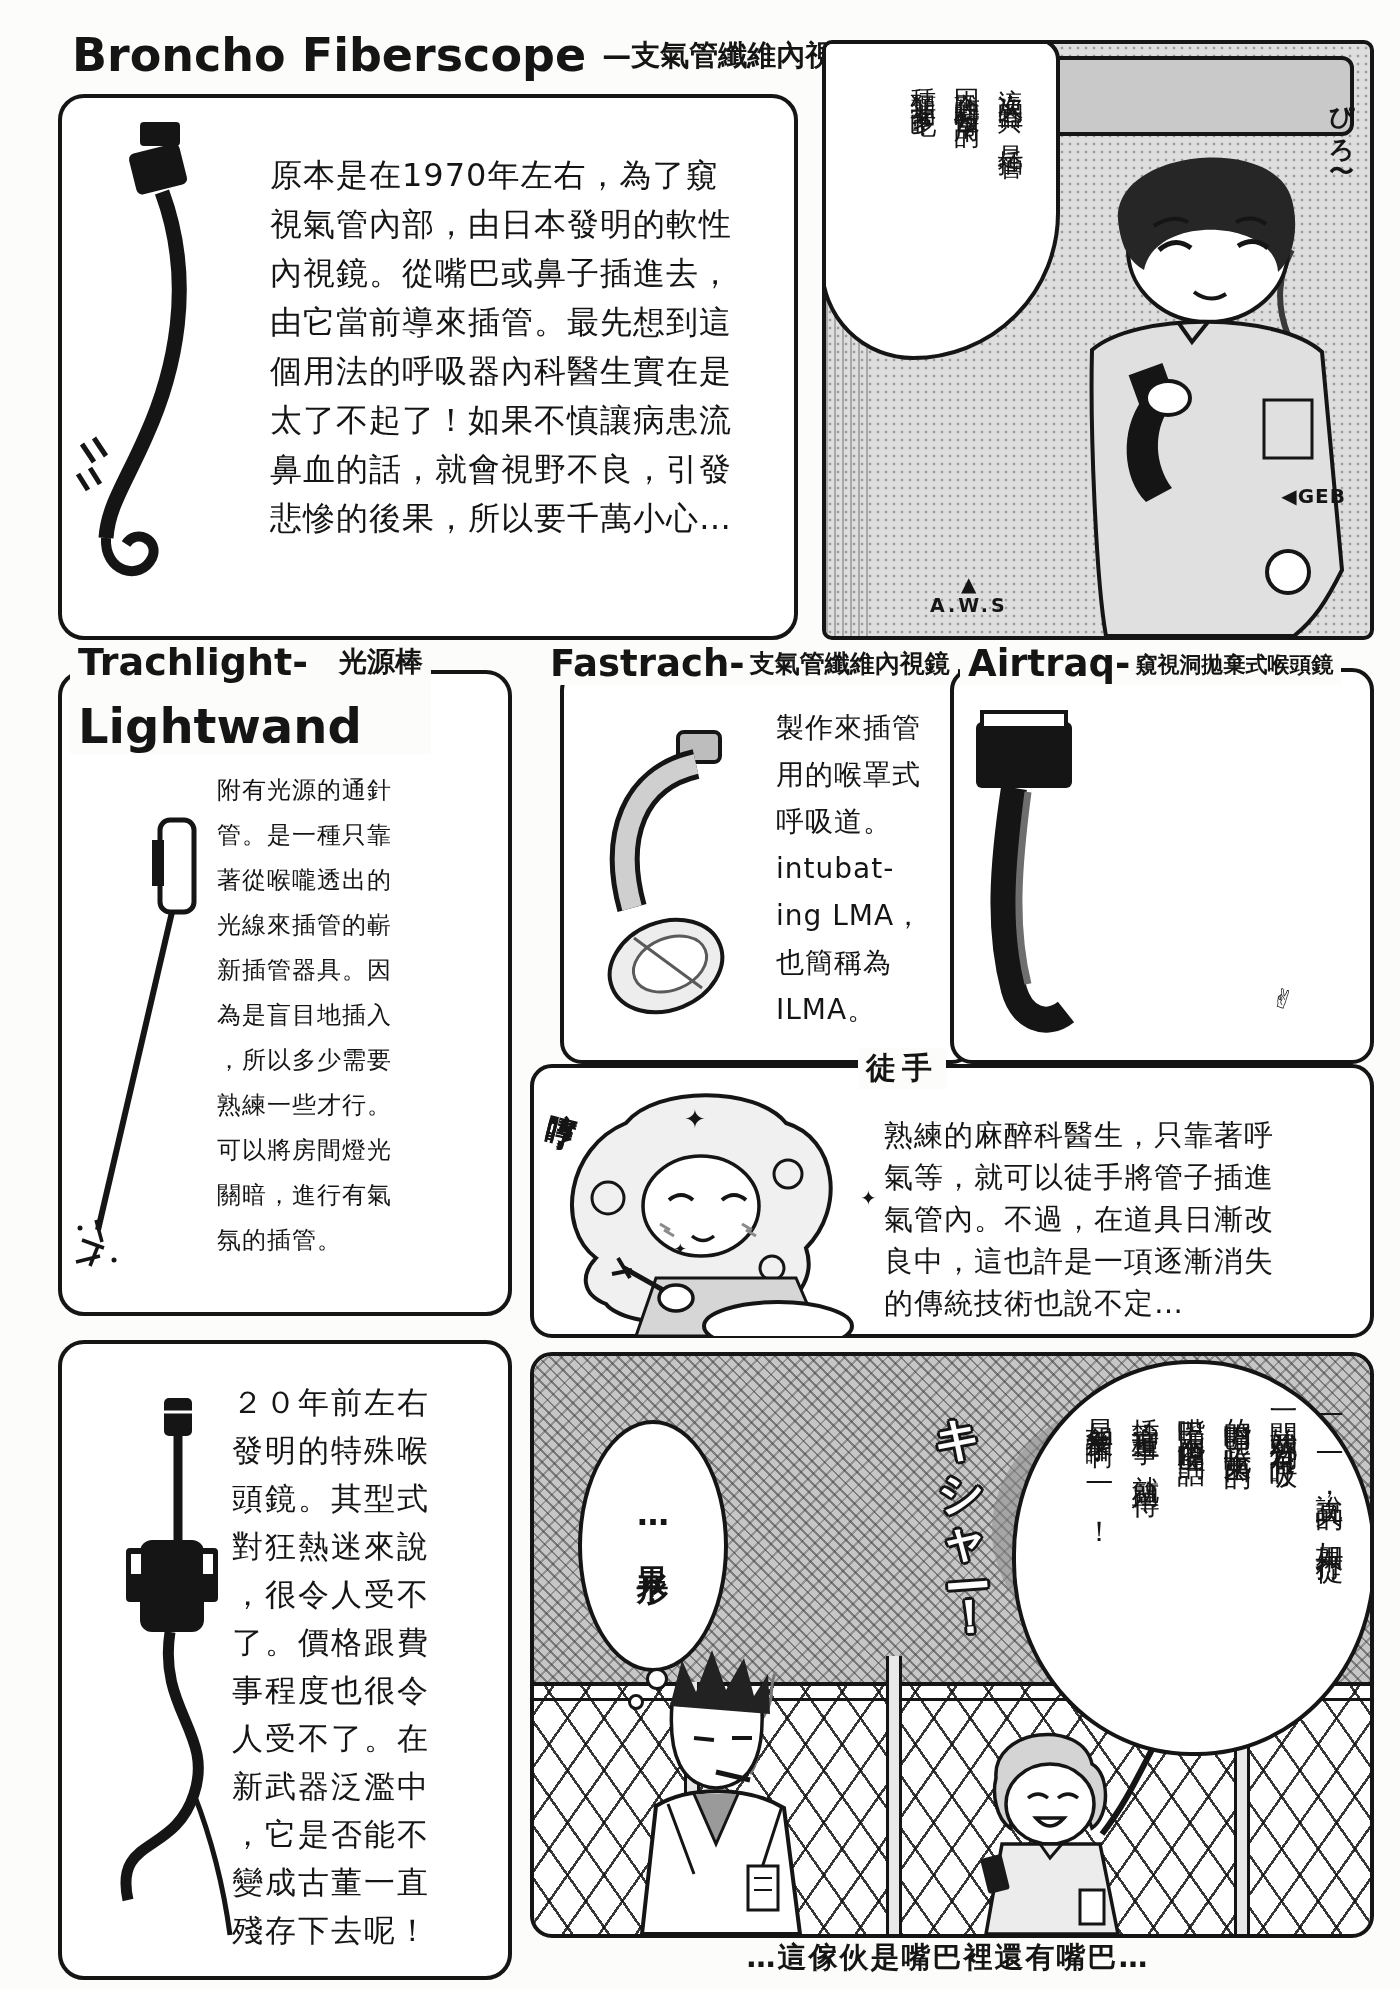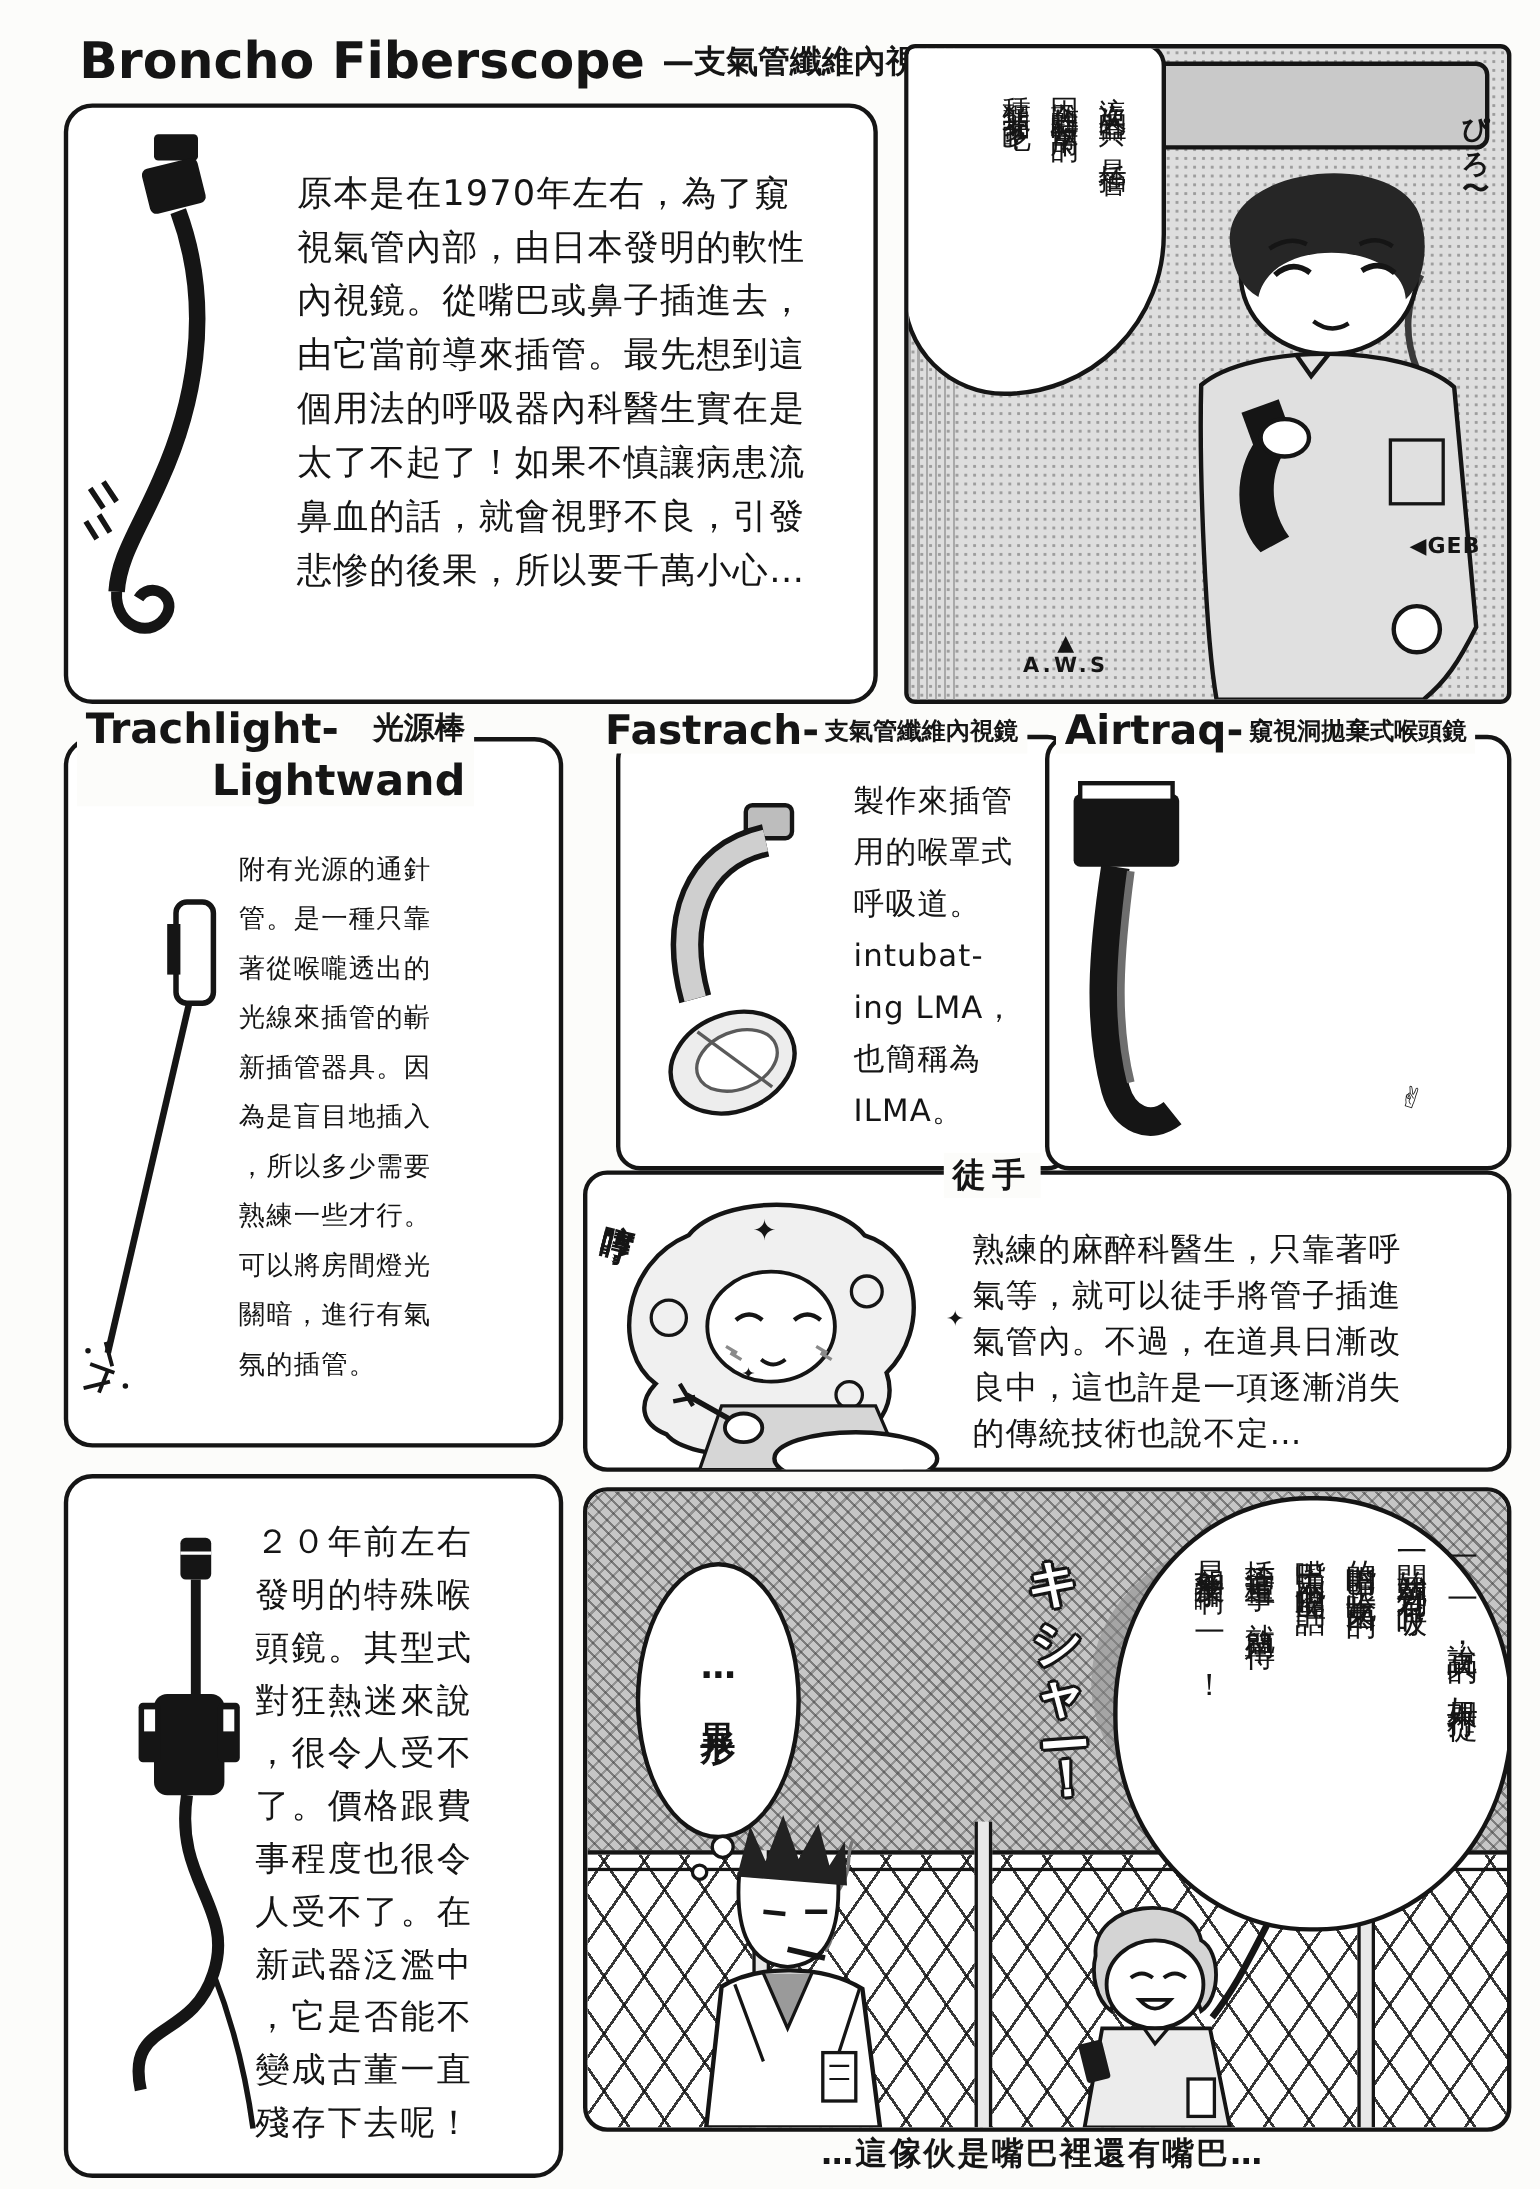--- a/index.html
+++ b/index.html
@@ -112,21 +112,21 @@
 為是盲目地插入
 ，所以多少需要
 熟練一些才行。
 可以將房間燈光
 關暗，進行有氣
 氛的插管。</div>
   </div>
   <div class="abs titletag" style="left:70px;top:640px;">
     <span class="htitle" style="font-size:38px;">Trachlight-</span>
     <span class="htitle" style="font-size:28px;margin-left:26px;vertical-align:4px;">光源棒</span>
-    <div class="htitle" style="font-size:39px;margin-top:4px;text-align:right;">Lightwand</div>
+    <div class="htitle" style="font-size:48px;margin-top:14px;">Lightwand</div>
   </div>
 
   <div class="panel" style="left:560px;top:668px;width:406px;height:388px;border-radius:22px;">
     <svg class="abs" style="left:10px;top:54px;" width="190" height="320" viewBox="0 0 190 320">
       <rect x="104" y="6" width="42" height="30" rx="6" fill="#bdbdbd" stroke="#151515" stroke-width="4"></rect>
       <path d="M122,38 C60,52 38,110 58,182" fill="none" stroke="#151515" stroke-width="30"></path>
       <path d="M122,38 C60,52 38,110 58,182" fill="none" stroke="#cfcfcf" stroke-width="20"></path>
       <ellipse cx="92" cy="240" rx="58" ry="44" fill="#ededed" stroke="#151515" stroke-width="4" transform="rotate(-22 92 240)"></ellipse>
       <ellipse cx="96" cy="238" rx="38" ry="26" fill="#fff" stroke="#5a5a5a" stroke-width="3" transform="rotate(-22 96 238)"></ellipse>
       <line x1="60" y1="212" x2="128" y2="262" stroke="#5a5a5a" stroke-width="3"></line>
@@ -134,21 +134,21 @@
     <div class="abs hbody" style="left:212px;top:32px;width:186px;font-size:28px;line-height:47px;letter-spacing:1px;">製作來插管
 用的喉罩式
 呼吸道。
 intubat-
 ing LMA，
 也簡稱為
 ILMA。</div>
   </div>
   <div class="abs titletag" style="left:542px;top:642px;">
     <span class="htitle" style="font-size:37px;">Fastrach-</span>
-    <span class="htitle" style="font-size:22px;vertical-align:4px;margin-top:48px;">支氣管纖維內視鏡</span>
+    <span class="htitle" style="font-size:25px;vertical-align:4px;margin-top:48px;">支氣管纖維內視鏡</span>
   </div>
 
   <div class="panel" style="left:950px;top:668px;width:416px;height:388px;border-radius:22px;">
     <svg class="abs" style="left:8px;top:36px;" width="120" height="340" viewBox="0 0 120 340">
       <rect x="14" y="14" width="96" height="66" rx="6" fill="#151515"></rect>
       <rect x="20" y="4" width="84" height="16" fill="#fff" stroke="#151515" stroke-width="4"></rect>
       <path d="M52,80 C40,160 36,222 52,282 C60,310 84,320 104,304" fill="none" stroke="#151515" stroke-width="26"></path>
       <path d="M66,84 C56,160 52,220 66,276" fill="none" stroke="#6e6e6e" stroke-width="7"></path>
     </svg>
     <span class="abs" style="left:318px;top:312px;font-size:26px;transform:rotate(18deg);">✌</span>

